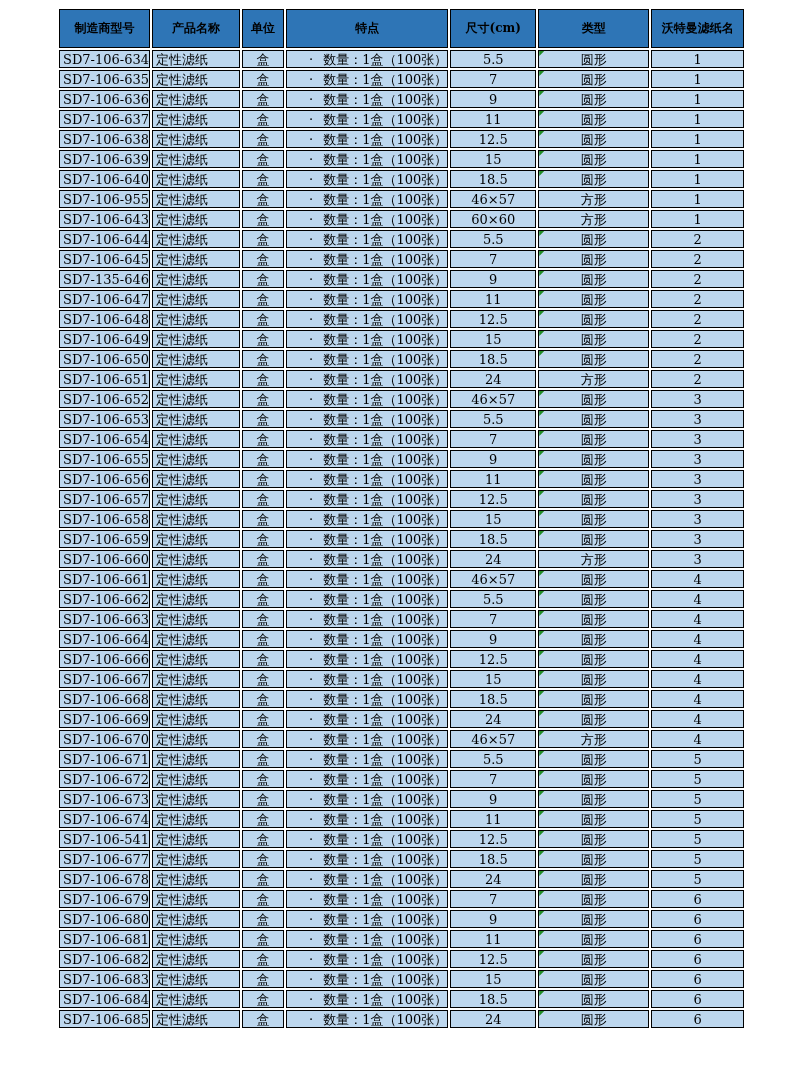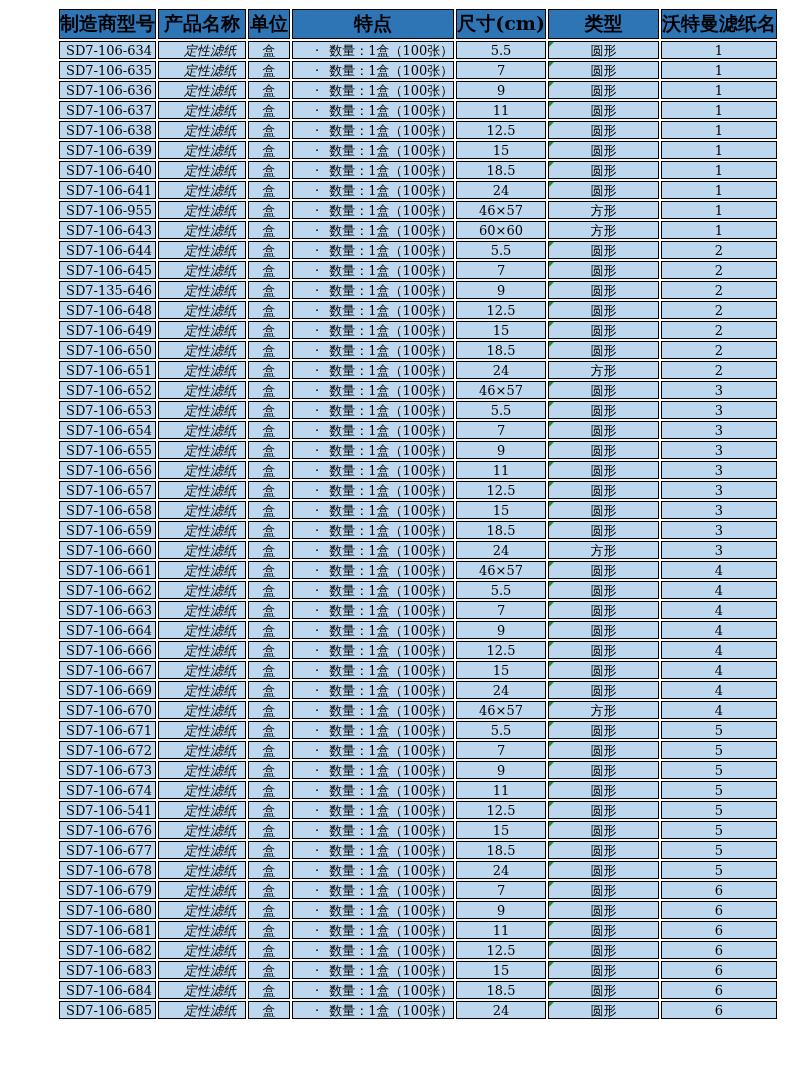--- a/index.html
+++ b/index.html
@@ -11,26 +11,26 @@
   table.product{
     position:absolute;left:57px;top:7px;
     border-collapse:separate;border-spacing:2px;table-layout:fixed;
     font-family:"DejaVu Serif","Liberation Serif",serif;color:var(--text);
   }
   th,td{
     box-sizing:border-box;border:1px solid var(--border);
     padding:0;overflow:hidden;white-space:nowrap;vertical-align:middle;
   }
   th{
-    background:var(--header-bg);height:30px;font-size:19px;font-weight:bold;
+    background:var(--header-bg);height:39px;font-size:12px;font-weight:bold;
     text-align:center;color:var(--text);
   }
   td{background:var(--cell-bg);height:18px;font-size:13px;line-height:15px;text-align:center;}
   td.c-model{text-align:center;padding-left:3px;}
-  td.c-pname{text-align:center;padding-left:16px;font-style:italic;}
+  td.c-pname{text-align:left;padding-left:3px;}
   td.c-feature{text-align:left;padding-left:22px;}
   td.c-type{position:relative;margin-left:21px;}
   .tri{
     position:absolute;top:0;left:0;width:5px;height:5px;background:var(--tri);
     clip-path:polygon(0 0,100% 0,0 100%);
   }
   .bullet{display:inline-block;margin-right:10px;}
 </style>
 </head>
 <body>
@@ -121,29 +121,20 @@
     <tr>
       <td class="c-model">SD7-106-640</td>
       <td class="c-pname">定性滤纸</td>
       <td class="c-unit">盒</td>
       <td class="c-feature"><span class="bullet">·</span><span>数量：1盒（100张）</span></td>
       <td class="c-size">18.5</td>
       <td class="c-type"><span class="tri"></span><span>圆形</span></td>
       <td class="c-paper">1</td>
     </tr>
 
-    <tr>
-      <td class="c-model">SD7-106-641</td>
-      <td class="c-pname">定性滤纸</td>
-      <td class="c-unit">盒</td>
-      <td class="c-feature"><span class="bullet">·</span><span>数量：1盒（100张）</span></td>
-      <td class="c-size">24</td>
-      <td class="c-type"><span class="tri"></span><span>圆形</span></td>
-      <td class="c-paper">1</td>
-    </tr>
 
     <tr>
       <td class="c-model">SD7-106-955</td>
       <td class="c-pname">定性滤纸</td>
       <td class="c-unit">盒</td>
       <td class="c-feature"><span class="bullet">·</span><span>数量：1盒（100张）</span></td>
       <td class="c-size">46×57</td>
       <td class="c-type"><span>方形</span></td>
       <td class="c-paper">1</td>
     </tr>
@@ -181,20 +172,29 @@
     <tr>
       <td class="c-model">SD7-135-646</td>
       <td class="c-pname">定性滤纸</td>
       <td class="c-unit">盒</td>
       <td class="c-feature"><span class="bullet">·</span><span>数量：1盒（100张）</span></td>
       <td class="c-size">9</td>
       <td class="c-type"><span class="tri"></span><span>圆形</span></td>
       <td class="c-paper">2</td>
     </tr>
 
+    <tr>
+      <td class="c-model">SD7-106-647</td>
+      <td class="c-pname">定性滤纸</td>
+      <td class="c-unit">盒</td>
+      <td class="c-feature"><span class="bullet">·</span><span>数量：1盒（100张）</span></td>
+      <td class="c-size">11</td>
+      <td class="c-type"><span class="tri"></span><span>圆形</span></td>
+      <td class="c-paper">2</td>
+    </tr>
 
     <tr>
       <td class="c-model">SD7-106-648</td>
       <td class="c-pname">定性滤纸</td>
       <td class="c-unit">盒</td>
       <td class="c-feature"><span class="bullet">·</span><span>数量：1盒（100张）</span></td>
       <td class="c-size">12.5</td>
       <td class="c-type"><span class="tri"></span><span>圆形</span></td>
       <td class="c-paper">2</td>
     </tr>
@@ -373,20 +373,29 @@
     <tr>
       <td class="c-model">SD7-106-667</td>
       <td class="c-pname">定性滤纸</td>
       <td class="c-unit">盒</td>
       <td class="c-feature"><span class="bullet">·</span><span>数量：1盒（100张）</span></td>
       <td class="c-size">15</td>
       <td class="c-type"><span class="tri"></span><span>圆形</span></td>
       <td class="c-paper">4</td>
     </tr>
 
+    <tr>
+      <td class="c-model">SD7-106-668</td>
+      <td class="c-pname">定性滤纸</td>
+      <td class="c-unit">盒</td>
+      <td class="c-feature"><span class="bullet">·</span><span>数量：1盒（100张）</span></td>
+      <td class="c-size">18.5</td>
+      <td class="c-type"><span class="tri"></span><span>圆形</span></td>
+      <td class="c-paper">4</td>
+    </tr>
 
     <tr>
       <td class="c-model">SD7-106-669</td>
       <td class="c-pname">定性滤纸</td>
       <td class="c-unit">盒</td>
       <td class="c-feature"><span class="bullet">·</span><span>数量：1盒（100张）</span></td>
       <td class="c-size">24</td>
       <td class="c-type"><span class="tri"></span><span>圆形</span></td>
       <td class="c-paper">4</td>
     </tr>
@@ -444,29 +453,20 @@
     <tr>
       <td class="c-model">SD7-106-541</td>
       <td class="c-pname">定性滤纸</td>
       <td class="c-unit">盒</td>
       <td class="c-feature"><span class="bullet">·</span><span>数量：1盒（100张）</span></td>
       <td class="c-size">12.5</td>
       <td class="c-type"><span class="tri"></span><span>圆形</span></td>
       <td class="c-paper">5</td>
     </tr>
 
-    <tr>
-      <td class="c-model">SD7-106-676</td>
-      <td class="c-pname">定性滤纸</td>
-      <td class="c-unit">盒</td>
-      <td class="c-feature"><span class="bullet">·</span><span>数量：1盒（100张）</span></td>
-      <td class="c-size">15</td>
-      <td class="c-type"><span class="tri"></span><span>圆形</span></td>
-      <td class="c-paper">5</td>
-    </tr>
 
     <tr>
       <td class="c-model">SD7-106-677</td>
       <td class="c-pname">定性滤纸</td>
       <td class="c-unit">盒</td>
       <td class="c-feature"><span class="bullet">·</span><span>数量：1盒（100张）</span></td>
       <td class="c-size">18.5</td>
       <td class="c-type"><span class="tri"></span><span>圆形</span></td>
       <td class="c-paper">5</td>
     </tr>

